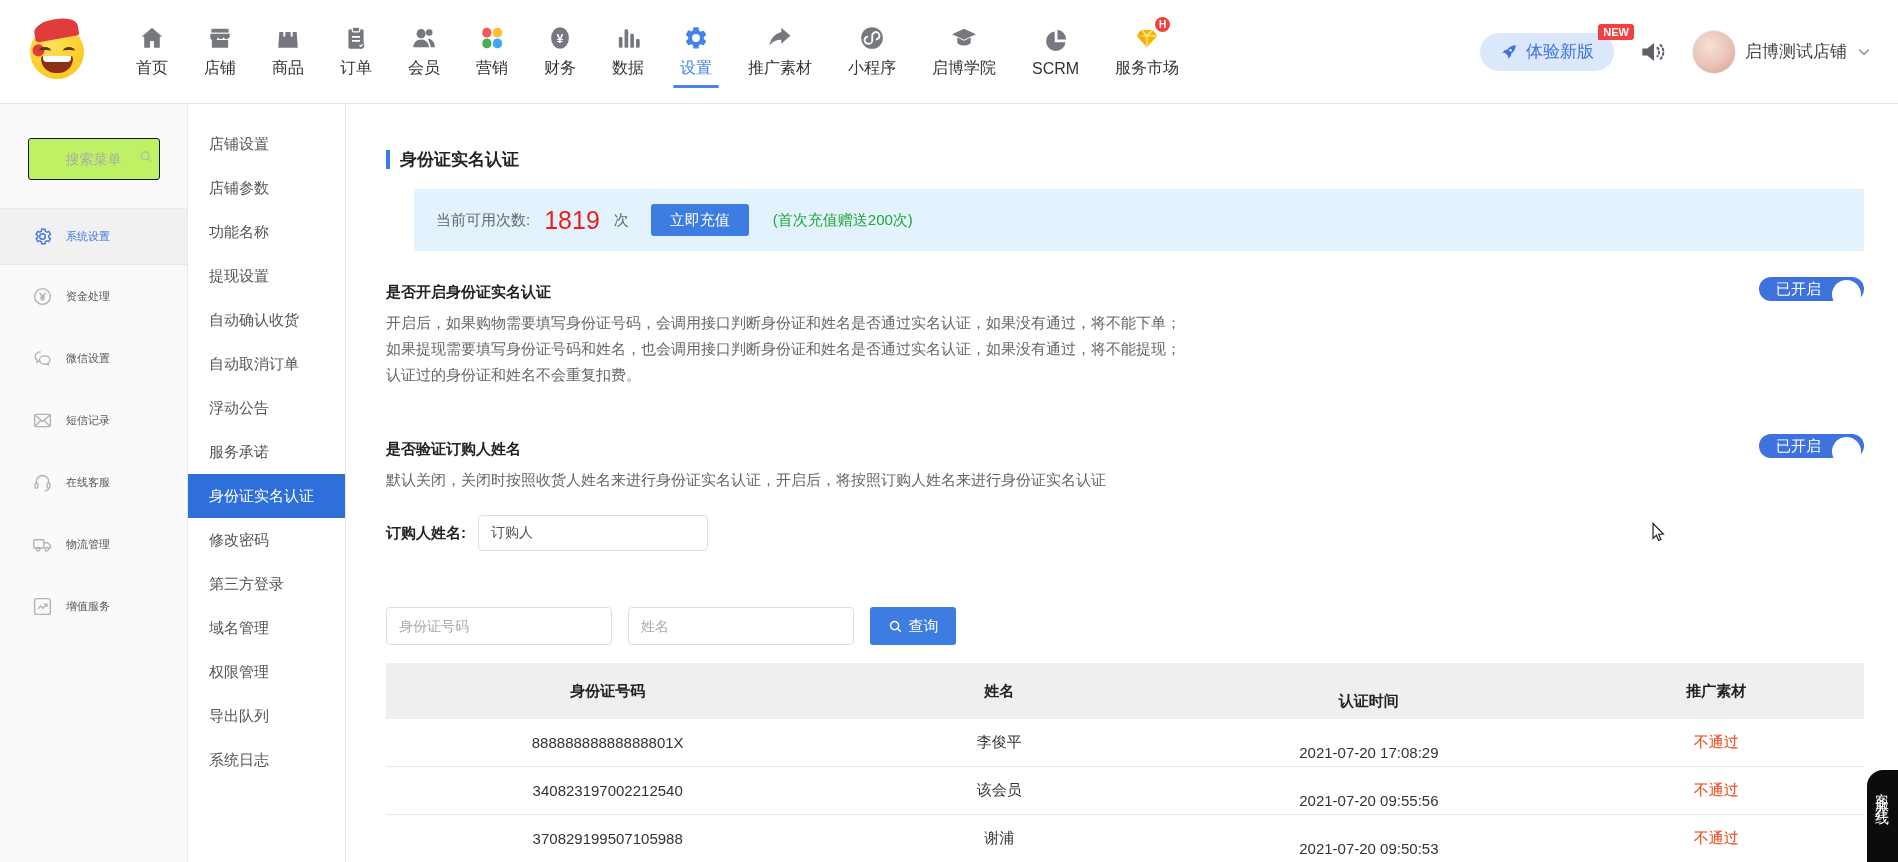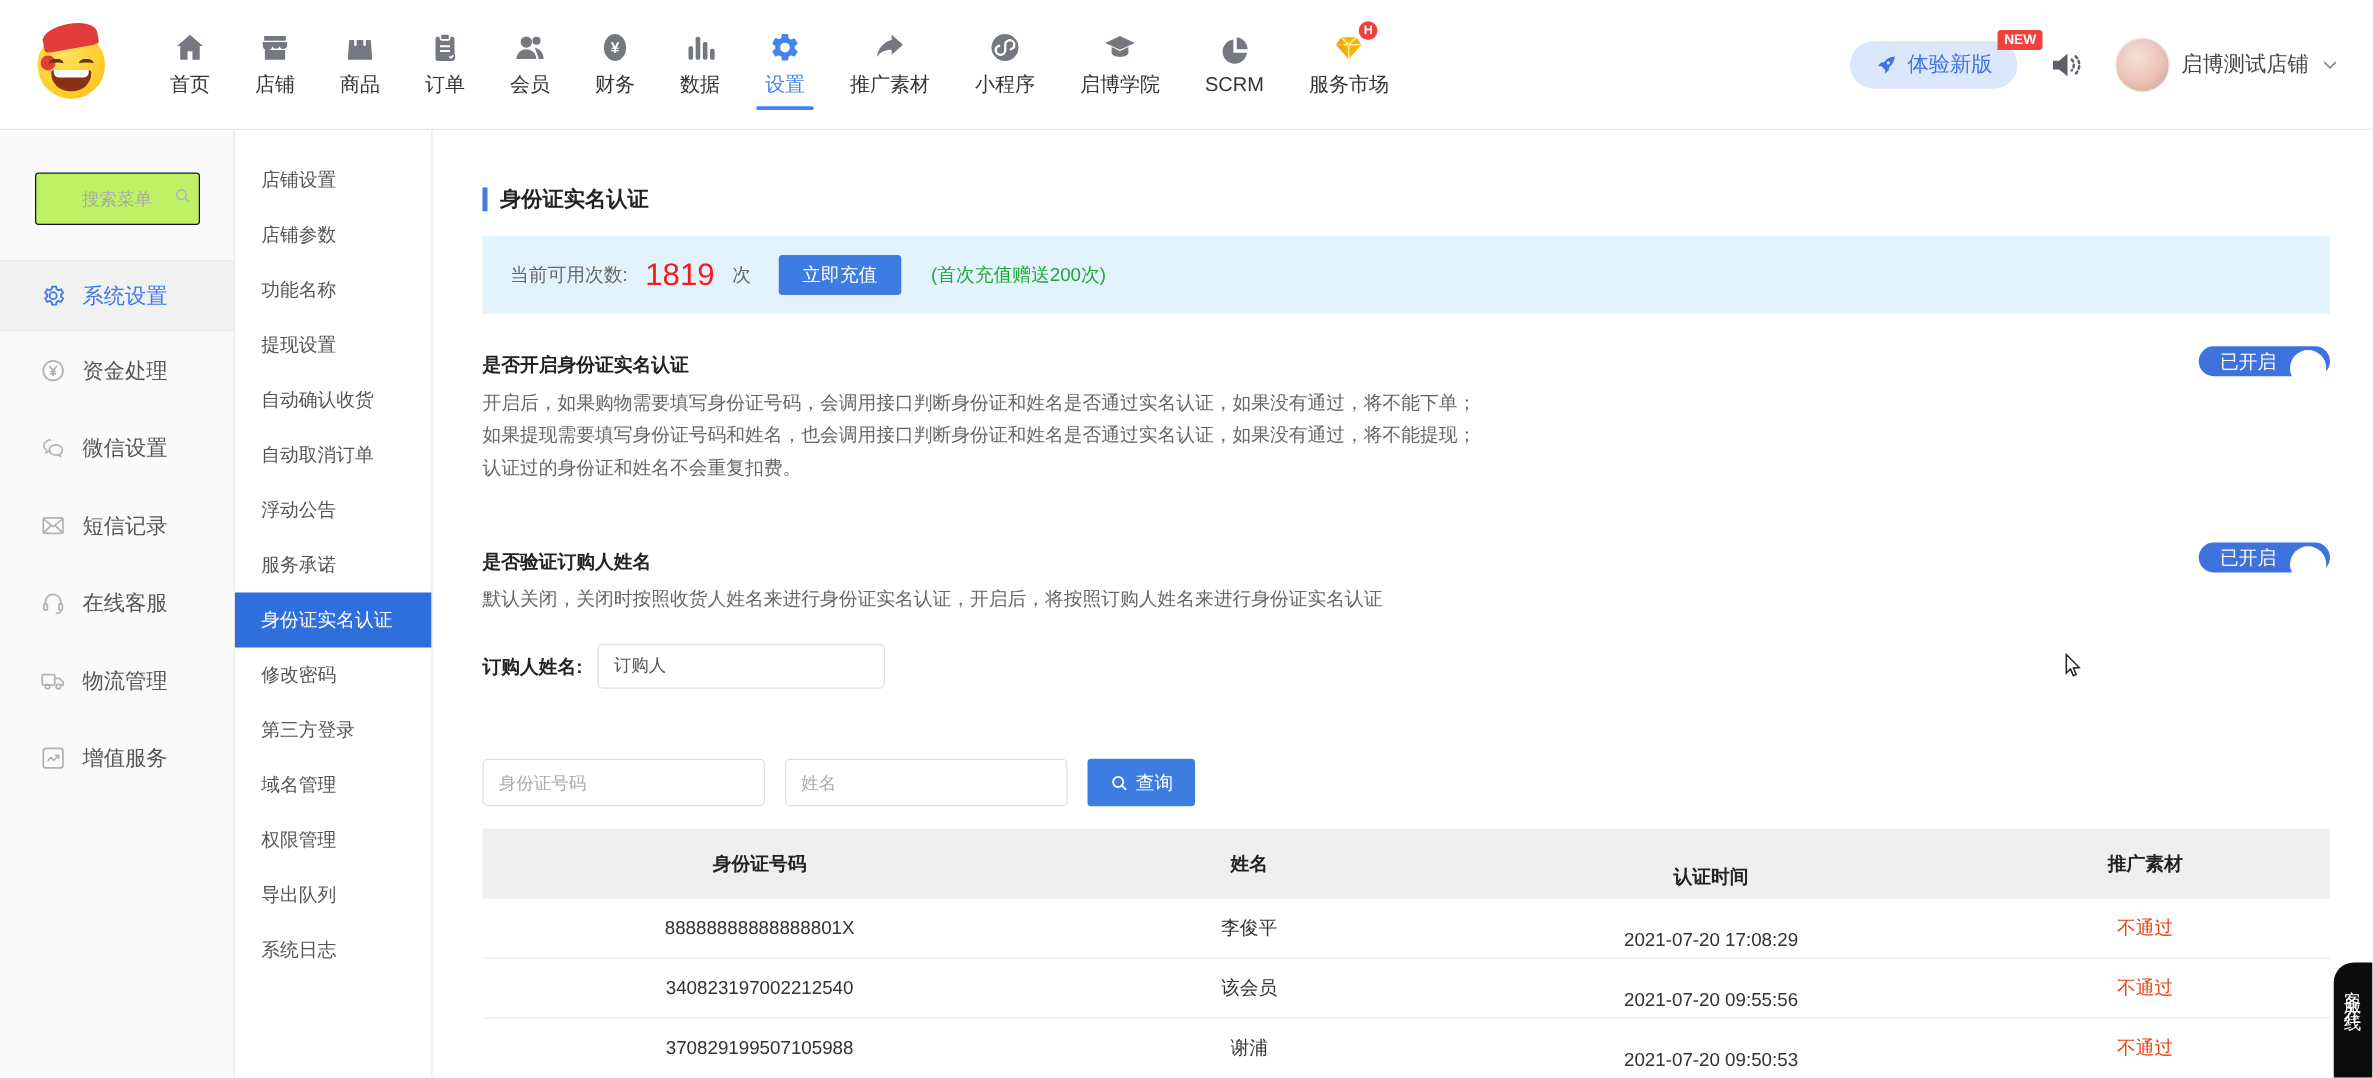--- a/index.html
+++ b/index.html
@@ -60,38 +60,38 @@
 
   .sidebar1 { width:188px; background:#fafafa; border-right:1px solid #e8e8e8; flex:0 0 auto; }
   .search-wrap { padding:34px 0 28px; border-bottom:1px solid #e8e8e8; position:relative; }
   .menu-search { display:block; width:132px; height:42px; margin:0 auto;
     border:1px solid #0f172a; border-radius:3px; background:#bef264; text-align:center;
     font-size:14px; color:#333; font-family:inherit; outline:none; }
   .menu-search::placeholder { color:#aaa; }
   .search-wrap .sicon { position:absolute; right:34px; top:50%; transform:translateY(-46%);
     width:14px; height:14px; color:#b5b5b5; pointer-events:none; }
   .s1-item { height:62px; display:flex; align-items:center; padding-left:32px; gap:13px;
-    font-size:17px; color:#555; cursor:pointer; }
+    font-size:11px; color:#555; cursor:pointer; }
   .s1-item .sic { width:21px; height:21px; color:#b3b3b3; flex:0 0 auto; }
   .s1-item.active { background:#f1f1f1; border-bottom:1px solid #e8e8e8; color:#4176e3; height:56px; }
   .s1-item.active .sic { color:#4176e3; }
 
   .sidebar2 { width:158px; background:#fff; border-right:1px solid #e8e8e8; flex:0 0 auto;
     padding-top:18px; }
   .s2-item { height:44px; display:flex; align-items:center; padding-left:21px; font-size:15px;
     color:#555; cursor:pointer; white-space:nowrap; }
   .s2-item.active { background:#2f6fdb; color:#fff; }
 
   
   .main { flex:1; position:relative; padding:46px 34px 0 40px; overflow:hidden; }
   .page-title { font-size:17px; font-weight:bold; color:#222; border-left:4px solid #3d7ce0;
     padding-left:10px; line-height:19px; }
 
   .quota-bar { margin-top:20px; height:62px; background:#e2f3fd; display:flex;
-    align-items:center; padding:0 22px; gap:8px; }
+    align-items:center; padding:0 22px; gap:8px;margin-left:28px; }
   .quota-label { font-size:15px; color:#666; }
   .quota-count { font-size:25px; color:#f21c1c; margin:0 6px; }
   .quota-unit { font-size:15px; color:#666; margin-right:14px; }
   .btn-primary { background:#3d7ce0; color:#fff; border:none; border-radius:3px;
     font-size:15px; font-family:Liberation Mono, monospace; cursor:pointer; }
   .recharge-btn { width:98px; height:32px; margin-right:16px; }
   .bonus-note { font-size:15px; color:#23a638; }
 
   .section { margin-top:32px; position:relative; }
   .section-title { font-size:15px; font-weight:bold; color:#222; }
@@ -187,20 +187,31 @@
       <div class="nav-item">
         <span class="nicon">
           <svg viewBox="0 0 24 24" fill="currentColor">
               <circle cx="9.3" cy="8" r="4.2"></circle>
               <path d="M2 20.5c0-4 3.3-7.2 7.3-7.2s7.3 3.2 7.3 7.2z"></path>
               <circle cx="16.8" cy="7" r="3"></circle>
               <path d="M15.6 12.4c3.4.4 6.4 3.1 6.4 8.1h-3.4"></path>
             </svg>
         </span>
         <span class="nlabel">会员</span>
+      </div>
+      <div class="nav-item">
+        <span class="nicon">
+          <svg viewBox="0 0 24 24">
+              <rect x="3" y="2.5" width="8.5" height="9" rx="4.2" fill="#f5575c"></rect>
+              <rect x="12.8" y="2.5" width="8.5" height="9" rx="4.2" fill="#fbc02d"></rect>
+              <rect x="3" y="12.5" width="8.5" height="9" rx="4.2" fill="#4caf50"></rect>
+              <rect x="12.8" y="12.5" width="8.5" height="9" rx="4.2" fill="#42a5f5"></rect>
+            </svg>
+        </span>
+        <span class="nlabel">营销</span>
       </div>
       <div class="nav-item">
         <span class="nicon">
           <svg viewBox="0 0 24 24">
               <ellipse cx="12" cy="12" rx="8.2" ry="10" fill="currentColor"></ellipse>
               <text x="12" y="16.2" font-size="11.5" font-weight="bold" fill="#fff" text-anchor="middle">¥</text>
             </svg>
         </span>
         <span class="nlabel">财务</span>
       </div>

